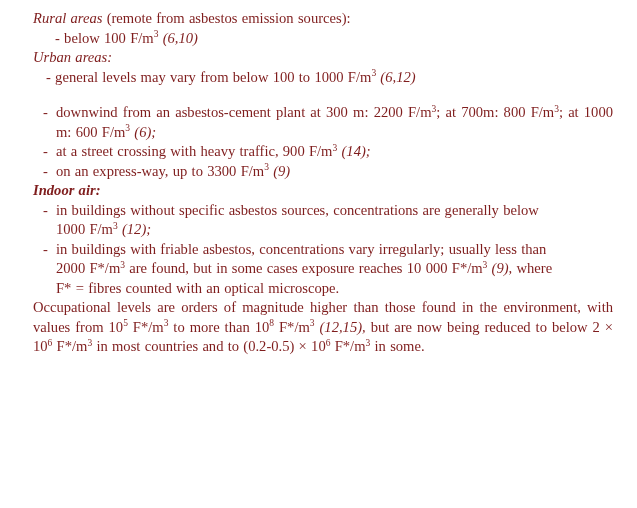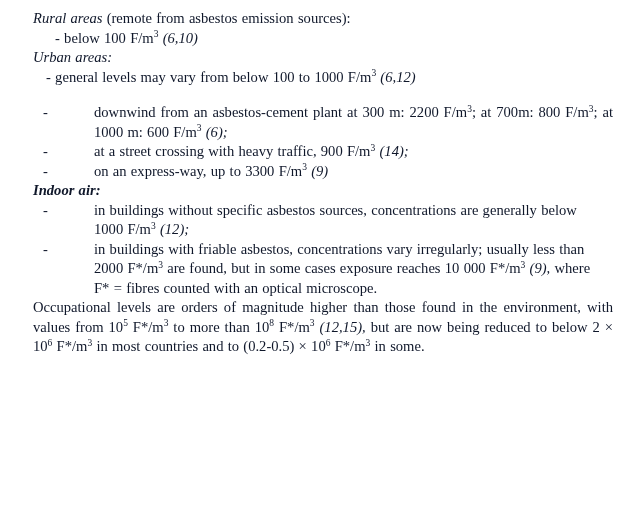--- a/index.html
+++ b/index.html
@@ -10,39 +10,39 @@
     overflow: hidden;
   }
   .doc {
     box-sizing: border-box;
     width: 637px;
     height: 508px;
     padding: 9px 24px 10px 33px;
     font-family: "Liberation Serif", "DejaVu Serif", serif;
     font-size: 14.6px;
     line-height: 19.5px;
-    color: #0f172a;
+    color: #7f1d1d;
     word-spacing: 0.6px;
   }
   .doc p { margin: 0; }
   .it { font-style: italic; }
   sup {
     font-size: 9.5px;
     line-height: 0;
     vertical-align: baseline;
     position: relative;
     top: -0.55em;
   }
   .jus { text-align: justify; }
   .ind-a { padding-left: 22px; }  
   .ind-b { padding-left: 13px; }  
   .list { padding-left: 10px; }
   .li { display: flex; }
   .li .dash { flex: 0 0 13px; }
-  .li .txt { flex: 1 1 auto; min-width: 0; margin-left: 38px; }
+  .li .txt { flex: 1 1 auto; min-width: 0; }
   .mt20 { margin-top: 20px; font-family: Liberation Serif, serif; }
   .mt19 { margin-top: 19px; }
   .mt16 { margin-top: 16px; }
   .mt11 { margin-top: 11px; font-weight: bold; }
   .mt21 { margin-top: 21px; }
 </style>
 </head>
 <body>
 
 <div class="doc">

